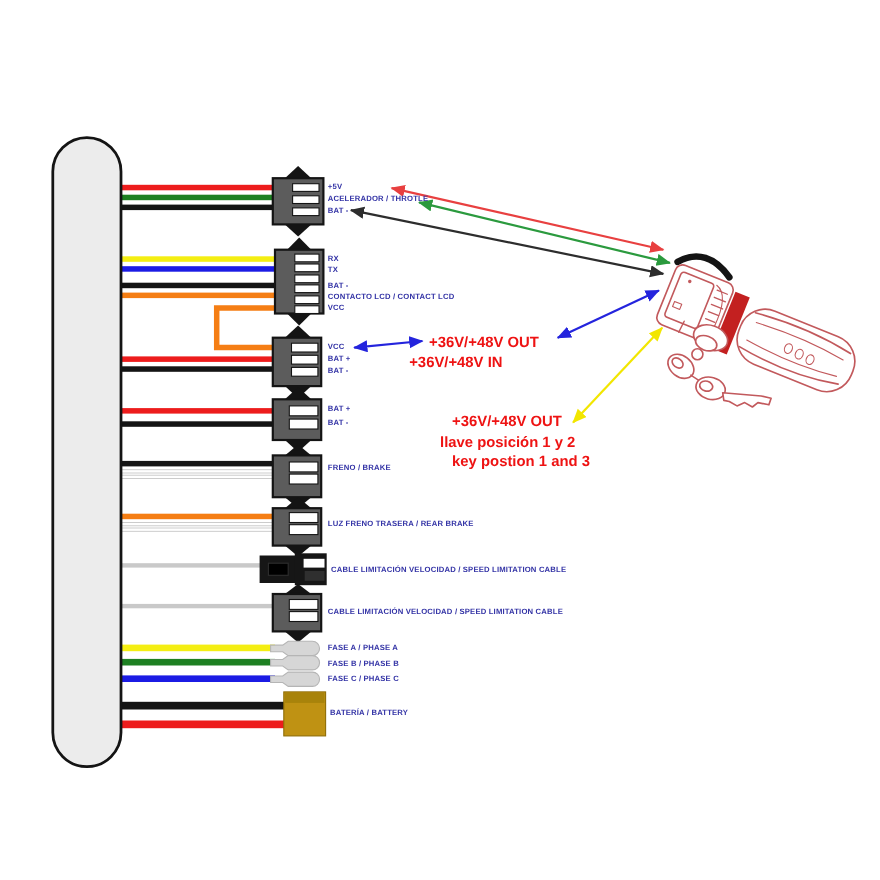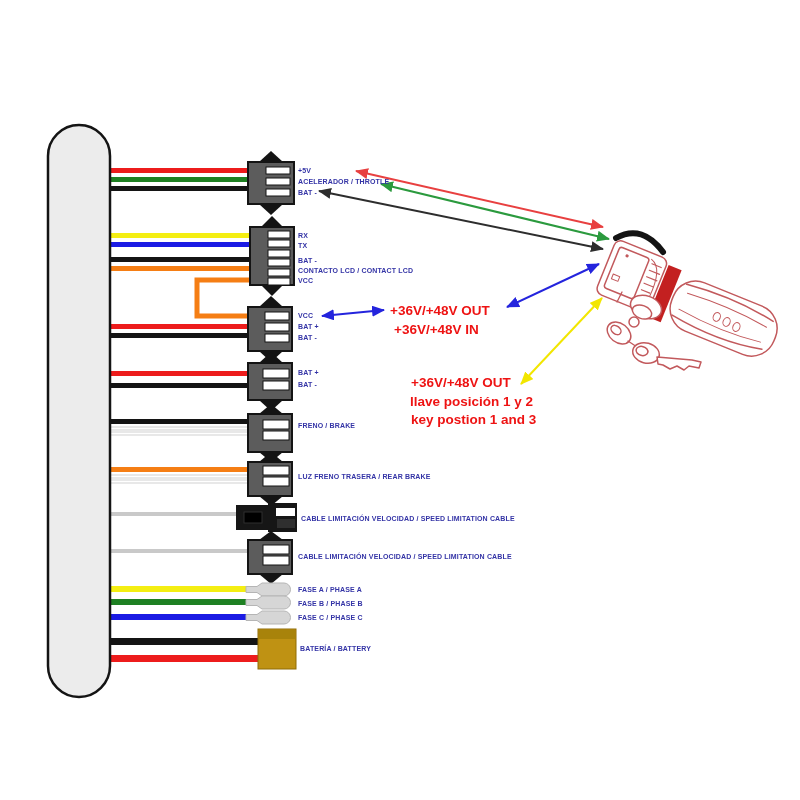--- a/index.html
+++ b/index.html
@@ -230,20 +230,20 @@
   <div class="pin-label" style="left:298px;top:472px">LUZ FRENO TRASERA / REAR BRAKE</div>
   <div class="pin-label" style="left:301px;top:514px">CABLE LIMITACIÓN VELOCIDAD / SPEED LIMITATION CABLE</div>
   <div class="pin-label" style="left:298px;top:552px">CABLE LIMITACIÓN VELOCIDAD / SPEED LIMITATION CABLE</div>
 
   <div class="pin-label" style="left:298px;top:585px">FASE A / PHASE A</div>
   <div class="pin-label" style="left:298px;top:599px">FASE B / PHASE B</div>
   <div class="pin-label" style="left:298px;top:613px">FASE C / PHASE C</div>
   <div class="pin-label" style="left:300px;top:644px">BATERÍA / BATTERY</div>
 
   <div class="note" style="left:390px;top:303px">+36V/+48V OUT</div>
-  <div class="note" style="left:394px;top:322px">+36V/+48V IN</div>
+  <div class="note" style="left:372px;top:322px">+36V/+48V IN</div>
 
   <div class="note" style="left:411px;top:375px">+36V/+48V OUT</div>
-  <div class="note" style="left:410px;top:394px">llave posición 1 y 2</div>
+  <div class="note" style="left:400px;top:394px">llave posición 1 y 2</div>
   <div class="note" style="left:411px;top:412px">key postion 1 and 3</div>
 </div>
 
 </div>
 
 </body></html>

